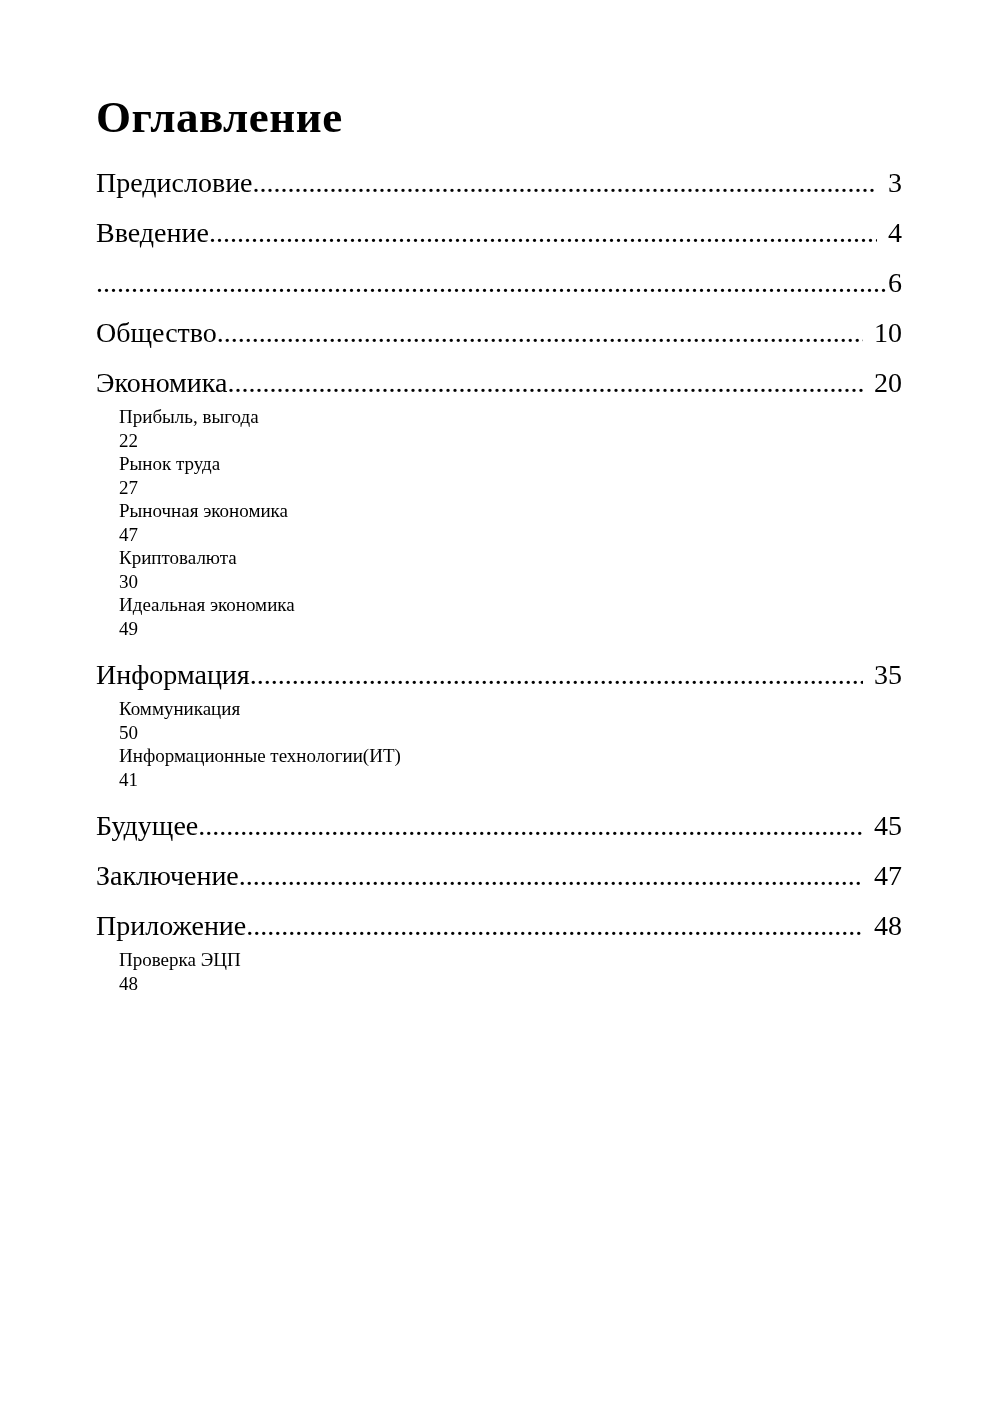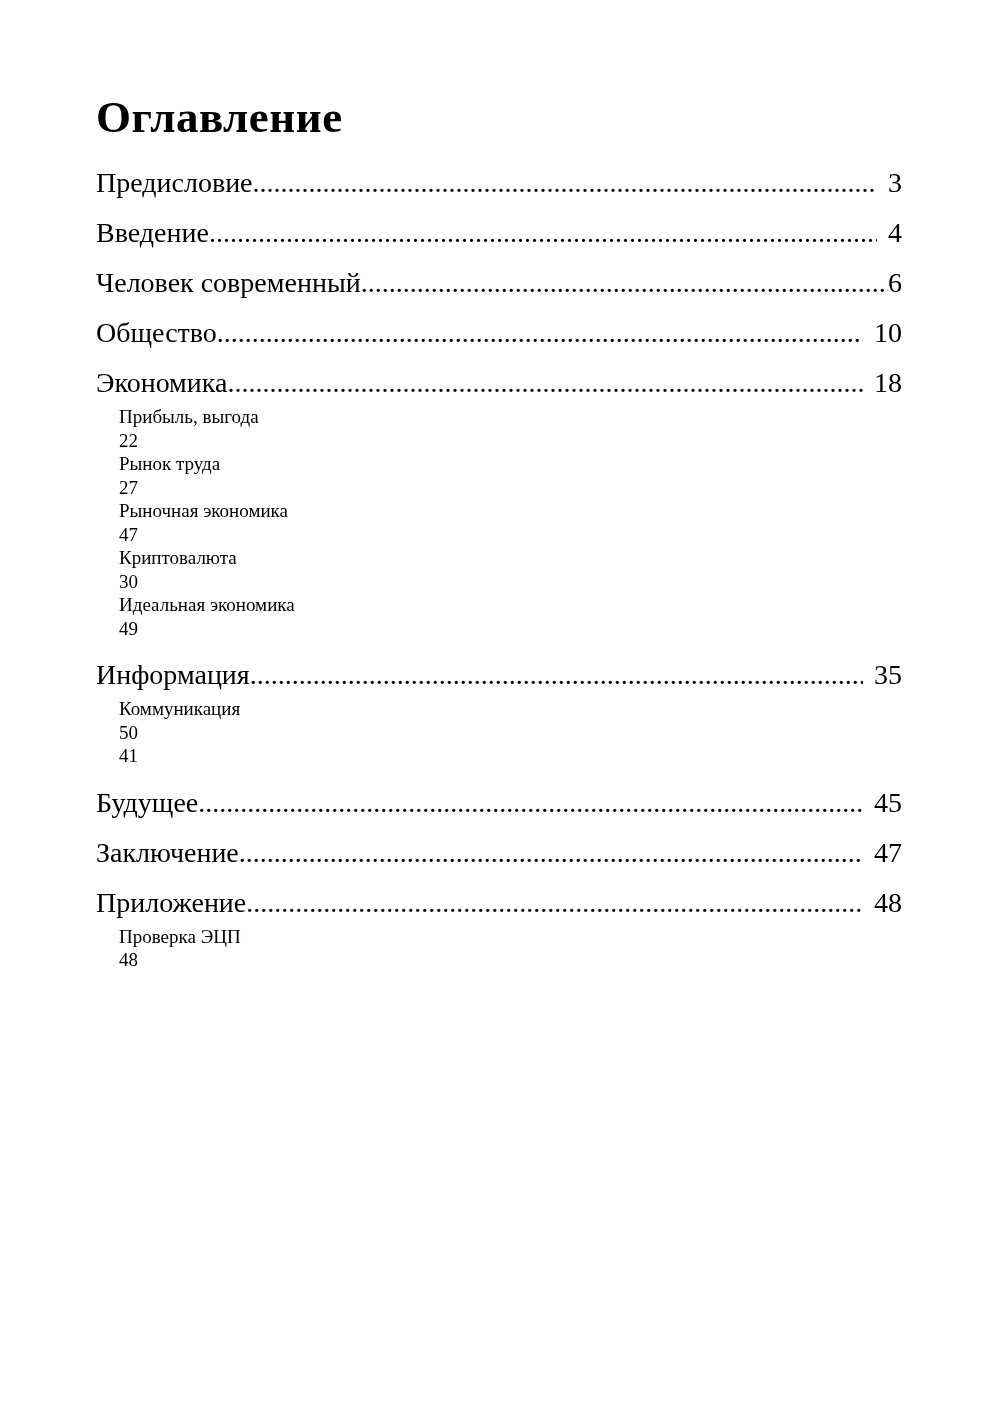--- a/index.html
+++ b/index.html
@@ -99,35 +99,34 @@
         <span class="toc-page gap">3</span>
     </div>
 
     <div class="toc-row main">
       <span class="toc-label">Введение</span>
         <span class="toc-leader">................................................................................................................................................................................................................................................................................................................................................................................................................</span>
         <span class="toc-page gap">4</span>
     </div>
 
     <div class="toc-row main">
-      <span class="toc-label">Человек современный</span>
         <span class="toc-leader">................................................................................................................................................................................................................................................................................................................................................................................................................</span>
         <span class="toc-page">6</span>
     </div>
 
     <div class="toc-row main">
       <span class="toc-label">Общество</span>
         <span class="toc-leader">................................................................................................................................................................................................................................................................................................................................................................................................................</span>
         <span class="toc-page gap">10</span>
     </div>
 
     <div class="toc-row main">
       <span class="toc-label">Экономика</span>
         <span class="toc-leader">................................................................................................................................................................................................................................................................................................................................................................................................................</span>
-        <span class="toc-page gap">18</span>
+        <span class="toc-page gap">20</span>
     </div>
 
     <div class="toc-row sub first-sub">
       <span class="toc-label">Прибыль, выгода</span>
         <span class="toc-leader">................................................................................................................................................................................................................................................................................................................................................................................................................</span>
         <span class="toc-page">22</span>
     </div>
 
     <div class="toc-row sub">
       <span class="toc-label">Рынок труда</span>
@@ -159,20 +158,21 @@
         <span class="toc-page gap">35</span>
     </div>
 
     <div class="toc-row sub first-sub">
       <span class="toc-label">Коммуникация</span>
         <span class="toc-leader">................................................................................................................................................................................................................................................................................................................................................................................................................</span>
         <span class="toc-page">50</span>
     </div>
 
     <div class="toc-row sub">
+      <span class="toc-label">Информационные технологии(ИТ)</span>
         <span class="toc-leader">................................................................................................................................................................................................................................................................................................................................................................................................................</span>
         <span class="toc-page">41</span>
     </div>
 
     <div class="toc-row main">
       <span class="toc-label">Будущее</span>
         <span class="toc-leader">................................................................................................................................................................................................................................................................................................................................................................................................................</span>
         <span class="toc-page gap">45</span>
     </div>
 

